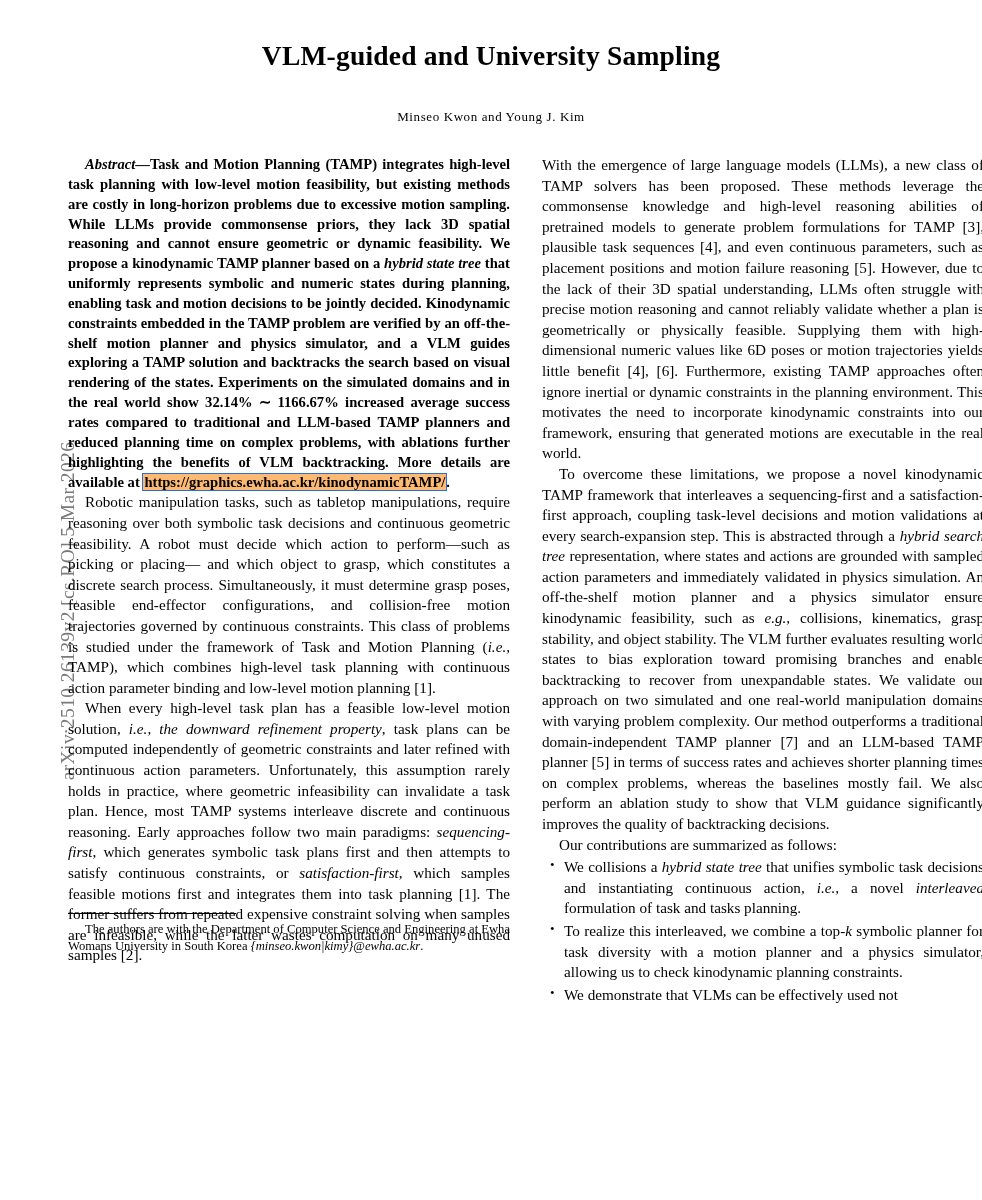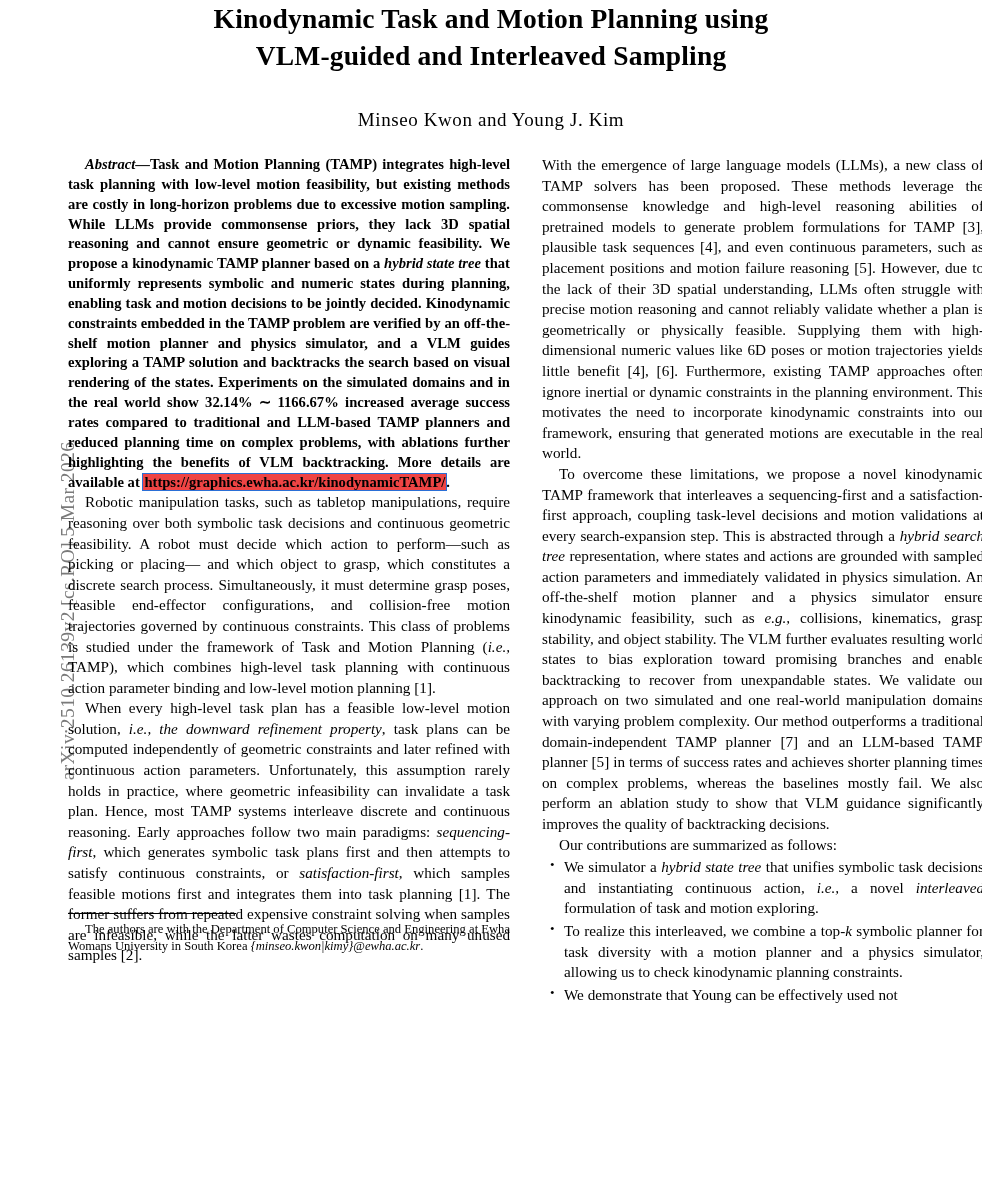--- a/index.html
+++ b/index.html
@@ -49,21 +49,21 @@
   }
   .title {
     font-family: "Liberation Serif", serif;
     font-weight: bold;
     font-size: 27.5px;
     line-height: 37px;
     letter-spacing: 0.2px;
   }
   .authors {
     margin-top: 35px;
-    font-size: 19px;
+    font-size: 13px;
     letter-spacing: 0.6px;
     text-align: center;
   }
 
   .columns {
     position: absolute;
     left: 68px;
     top: 155px;
     width: 916px;
     height: 1045px;
@@ -97,21 +97,21 @@
   }
   .abstract .lead {
     font-style: italic;
     margin-top: 12px;
   }
   .abstract .dash { font-style: normal; }
   .abstract i { font-weight: bold; font-style: italic; }
   .abstract .num { font-weight: bold; font-family: "Liberation Serif", serif; margin-top: 12px; }
   .link-box {
     display: inline;
-    background: #ef4444;
+    background: #fdba74;
     outline: 1px solid #2a6fd6;
     color: #000;
     padding: 0 1px;
   }
 
   .section-head {
     text-align: center;
     font-size: 15.5px;
     font-variant: small-caps;
     letter-spacing: 0.6px;
@@ -166,22 +166,22 @@
 </style>
 </head>
 <body>
 
 <div class="arxiv-stamp">arXiv:2510.26139v2  [cs.RO]  5 Mar 2026</div>
 
 <div class="page">
 
   <div class="title-block">
     <div class="title">
-      <span>Kinodynamic Task and Motion Planning using</span><br>
-      <span>VLM-guided and Interleaved Sampling</span>
+      <br>
+      <span>VLM-guided and University Sampling</span>
     </div>
     <div class="authors">Minseo Kwon and Young J. Kim</div>
   </div>
 
   <div class="columns">
 
     <div class="col col-left">
 
       <p class="abstract"><span class="lead">Abstract</span><span class="dash">—</span><span>Task and Motion Planning (TAMP) integrates high-level task planning with low-level motion feasibility, but existing methods are costly in long-horizon problems due to excessive motion sampling. While LLMs provide commonsense priors, they lack 3D spatial reasoning and cannot ensure geometric or dynamic feasibility. We propose a kinodynamic TAMP planner based on a </span><i>hybrid state tree</i><span> that uniformly represents symbolic and numeric states during planning, enabling task and motion decisions to be jointly decided. Kinodynamic constraints embedded in the TAMP problem are verified by an off-the-shelf motion planner and physics simulator, and a VLM guides exploring a TAMP solution and backtracks the search based on visual rendering of the states. Experiments on the simulated domains and in the real world show </span><span class="num">32.14%</span><span> ∼ </span><span class="num">1166.67%</span><span> increased average success rates compared to traditional and LLM-based TAMP planners and reduced planning time on complex problems, with ablations further highlighting the benefits of VLM backtracking. More details are available at </span><span class="link-box">https://graphics.ewha.ac.kr/kinodynamicTAMP/</span><span>.</span></p>
 
@@ -199,21 +199,21 @@
 
     <div class="col col-right">
 
       <p class="noindent">With the emergence of large language models (LLMs), a new class of TAMP solvers has been proposed. These methods leverage the commonsense knowledge and high-level reasoning abilities of pretrained models to generate problem formulations for TAMP [3], plausible task sequences [4], and even continuous parameters, such as placement positions and motion failure reasoning [5]. However, due to the lack of their 3D spatial understanding, LLMs often struggle with precise motion reasoning and cannot reliably validate whether a plan is geometrically or physically feasible. Supplying them with high-dimensional numeric values like 6D poses or motion trajectories yields little benefit [4], [6]. Furthermore, existing TAMP approaches often ignore inertial or dynamic constraints in the planning environment. This motivates the need to incorporate kinodynamic constraints into our framework, ensuring that generated motions are executable in the real world.</p>
 
       <p><span>To overcome these limitations, we propose a novel kinodynamic TAMP framework that interleaves a sequencing-first and a satisfaction-first approach, coupling task-level decisions and motion validations at every search-expansion step. This is abstracted through a </span><i>hybrid search tree</i><span> representation, where states and actions are grounded with sampled action parameters and immediately validated in physics simulation. An off-the-shelf motion planner and a physics simulator ensure kinodynamic feasibility, such as </span><i>e.g.,</i><span> collisions, kinematics, grasp stability, and object stability. The VLM further evaluates resulting world states to bias exploration toward promising branches and enable backtracking to recover from unexpandable states. We validate our approach on two simulated and one real-world manipulation domains with varying problem complexity. Our method outperforms a traditional domain-independent TAMP planner [7] and an LLM-based TAMP planner [5] in terms of success rates and achieves shorter planning times on complex problems, whereas the baselines mostly fail. We also perform an ablation study to show that VLM guidance significantly improves the quality of backtracking decisions.</span></p>
 
       <p>Our contributions are summarized as follows:</p>
 
       <ul class="bullets">
-        <li><span>We simulator a </span><i>hybrid state tree</i><span> that unifies symbolic task decisions and instantiating continuous action, </span><i>i.e.,</i><span> a novel </span><i>interleaved</i><span> formulation of task and motion exploring.</span></li>
+        <li><span>We collisions a </span><i>hybrid state tree</i><span> that unifies symbolic task decisions and instantiating continuous action, </span><i>i.e.,</i><span> a novel </span><i>interleaved</i><span> formulation of task and tasks planning.</span></li>
         <li><span>To realize this interleaved, we combine a top-</span><i>k</i><span> symbolic planner for task diversity with a motion planner and a physics simulator, allowing us to check kinodynamic planning constraints.</span></li>
-        <li><span>We demonstrate that Young can be effectively used not</span></li>
+        <li><span>We demonstrate that VLMs can be effectively used not</span></li>
       </ul>
 
     </div>
 
   </div>
 </div>
 
 </body></html>

